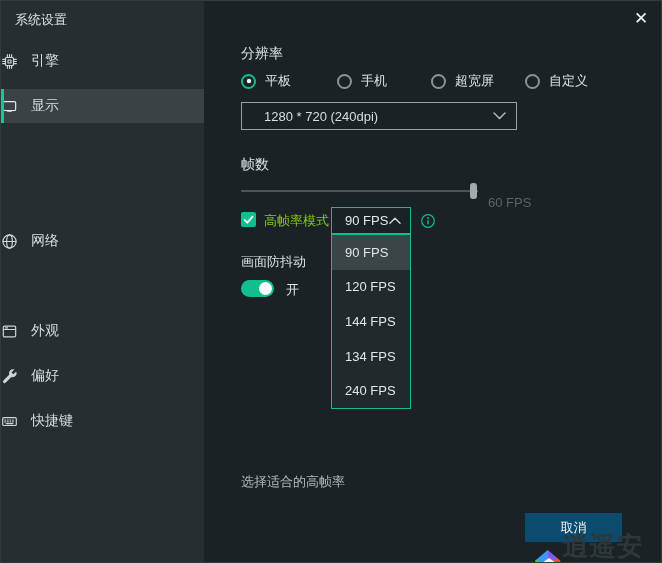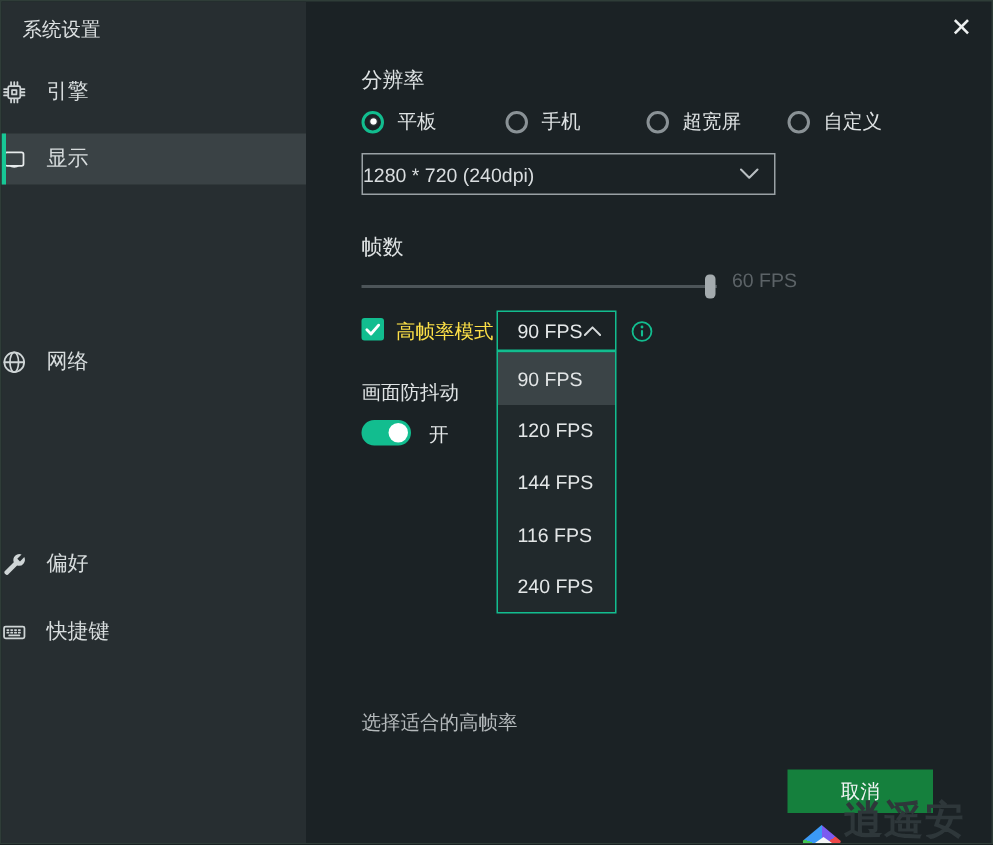--- a/index.html
+++ b/index.html
@@ -25,48 +25,48 @@
   .icn { flex:0 0 auto; }
   
   .close-x { position:absolute; left:628px; top:6px; width:24px; height:24px;
     font-size:17px; color:#eef1f1; text-align:center; line-height:24px; cursor:pointer; }
   .sec-label { position:absolute; font-size:14px; color:#dfe3e4; }
   .radio-item { position:absolute; top:71px; display:flex; align-items:center; gap:9px; height:18px; font-size:13px; color:#dcе0e1; }
   .radio { width:15px; height:15px; border-radius:50%; border:2px solid #8a9296; position:relative; background:transparent; }
   .radio.sel { border-color:#12bd8f; }
   .radio.sel::after { content:""; position:absolute; left:3.5px; top:3.5px; width:4px; height:4px; border-radius:50%; background:#ffffff; box-shadow:0 0 1px #fff; }
   .select1 { position:absolute; left:240px; top:101px; width:276px; height:28px;
-    border:1px solid #9aa1a5; display:flex; align-items:center; padding:0 10px 0 0;
+    border:1px solid #9aa1a5; display:flex; align-items:center; padding:0 10px 0 22px;
     font-size:13px; color:#d9dddf; cursor:pointer; }
   .select1 .sp { flex:1; }
   .slider-track { position:absolute; left:240px; top:189px; width:237px; height:2px; background:#4d5559; }
   .slider-handle { position:absolute; left:469px; top:182px; width:7px; height:16px; border-radius:3px; background:#a4abae; cursor:pointer; }
-  .slider-val { position:absolute; left:487px; top:178px; font-size:13px; color:#5c6367; }
+  .slider-val { position:absolute; left:487px; top:194px; font-size:13px; color:#5c6367; }
   .checkbox { position:absolute; left:240px; top:211px; width:15px; height:15px; background:#12bd8f; border-radius:2px; display:flex; align-items:center; justify-content:center; cursor:pointer; }
-  .cb-label { position:absolute; left:263px; top:211px; font-size:13px; color:#fde047; }
+  .cb-label { position:absolute; left:263px; top:211px; font-size:13px; color:#84cc16; }
   .select2 { position:absolute; left:330px; top:206px; width:80px; height:27px;
     border:1px solid #12bd8f; background:#1b2225; display:flex; align-items:center;
     padding:0 9px 0 13px; font-size:13px; color:#e6e9ea; cursor:pointer; z-index:3; }
   .select2 .sp { flex:1; }
   .info { position:absolute; left:419px; top:212px; width:16px; height:16px; cursor:pointer; }
   .anti-label { position:absolute; left:240px; top:252px; font-size:13px; color:#dfe3e4; }
   .toggle { position:absolute; left:240px; top:279px; width:33px; height:17px; border-radius:9px; background:#12bd8f; cursor:pointer; }
   .toggle::after { content:""; position:absolute; right:2px; top:2px; width:13px; height:13px; border-radius:50%; background:#ffffff; }
   .toggle-state { position:absolute; left:285px; top:280px; font-size:13px; color:#e4e7e8; }
   .droplist { position:absolute; left:330px; top:233px; width:80px; height:175px;
     background:#21292c; border:1px solid #12bd8f; z-index:2; }
   .droplist .opt { height:34.6px; display:flex; align-items:center; padding-left:13px;
     font-size:13px; color:#e3e6e7; cursor:pointer; }
   .droplist .opt.hl { background:#3b4447; }
   .hint { position:absolute; left:240px; top:472px; font-size:13px; color:#b4b9bb; }
   .btn { position:absolute; top:512px; height:29px; border:none; font-size:13px;
     color:#f2f5f5; display:flex; align-items:center; justify-content:center; cursor:pointer;
     font-family:inherit; }
   .btn-ok { left:426px; width:94px; background:#10b98d; }
-  .btn-cancel { left:524px; width:97px; background:#15803d; }
+  .btn-cancel { left:524px; width:97px; background:#0c4a6e; }
   
   .wm { position:absolute; left:534px; top:528px; display:flex; align-items:center; z-index:5; }
   .wm-logo { position:relative; width:28px; height:28px;
     clip-path:polygon(50% 0%, 100% 38%, 81% 100%, 19% 100%, 0% 38%);
     background:conic-gradient(from 0deg, #7b5bf0 0 55deg, #ef4a4a 55deg 110deg, #f59316 110deg 165deg, #fbd34d 165deg 215deg, #43c554 215deg 290deg, #3b9af6 290deg 360deg); }
   .wm-logo::after { content:""; position:absolute; left:7px; top:8px; width:14px; height:13px;
     clip-path:polygon(50% 0%, 100% 38%, 81% 100%, 19% 100%, 0% 38%); background:#f4f6f6; }
   .wm-text { font-size:26px; font-weight:bold; color:#2e373a; letter-spacing:1px; margin-left:2px; }
 </style>
 </head>
@@ -99,20 +99,28 @@
     <div class="sb-item" style="top:223px">
       <svg class="icn" width="17" height="17" viewBox="0 0 16 16" fill="none" stroke="#cfd5d6" stroke-width="1.1" stroke-linecap="round" stroke-linejoin="round">
           <circle cx="8" cy="8" r="6.2"></circle>
           <ellipse cx="8" cy="8" rx="2.7" ry="6.2"></ellipse>
           <path d="M1.8 8h12.4"></path>
         </svg>
       <span>网络</span>
     </div>
 
 
+    <div class="sb-item" style="top:313px">
+      <svg class="icn" width="17" height="17" viewBox="0 0 16 16" fill="none" stroke="#cfd5d6" stroke-width="1.1" stroke-linecap="round" stroke-linejoin="round">
+          <rect x="2.2" y="3" width="11.6" height="10" rx="1.1"></rect>
+          <path d="M2.2 6.1h11.6"></path>
+          <path d="M4.2 4.6h2"></path>
+        </svg>
+      <span>外观</span>
+    </div>
 
     <div class="sb-item" style="top:358px">
       <svg class="icn" width="17" height="17" viewBox="0 0 16 16">
           <path fill="#cfd5d6" d="M14.3 3.2l-2.7 2.7-1.7-1.7 2.7-2.7a3.8 3.8 0 0 0-4.9 4.9l-5.2 5.2a1.5 1.5 0 1 0 2.1 2.1l5.2-5.2a3.8 3.8 0 0 0 4.5-5.3z"></path>
         </svg>
       <span>偏好</span>
     </div>
 
     <div class="sb-item" style="top:403px">
       <svg class="icn" width="17" height="17" viewBox="0 0 16 16" fill="none" stroke="#cfd5d6" stroke-width="1.1" stroke-linecap="round" stroke-linejoin="round">
@@ -175,21 +183,21 @@
         <circle cx="8" cy="8" r="6.3" stroke="#12bd8f" stroke-width="1.2"></circle>
         <circle cx="8" cy="5" r="0.95" fill="#12bd8f"></circle>
         <rect x="7.3" y="7" width="1.4" height="4.4" rx="0.7" fill="#12bd8f"></rect>
       </svg>
   </div>
 
   <div class="droplist">
     <div class="opt hl">90 FPS</div>
     <div class="opt">120 FPS</div>
     <div class="opt">144 FPS</div>
-    <div class="opt">116 FPS</div>
+    <div class="opt">134 FPS</div>
     <div class="opt">240 FPS</div>
   </div>
 
   <div class="anti-label">画面防抖动</div>
   <div class="toggle"></div>
   <div class="toggle-state">开</div>
 
   <div class="hint">选择适合的高帧率</div>
 
   <button class="btn btn-cancel">取消</button>

